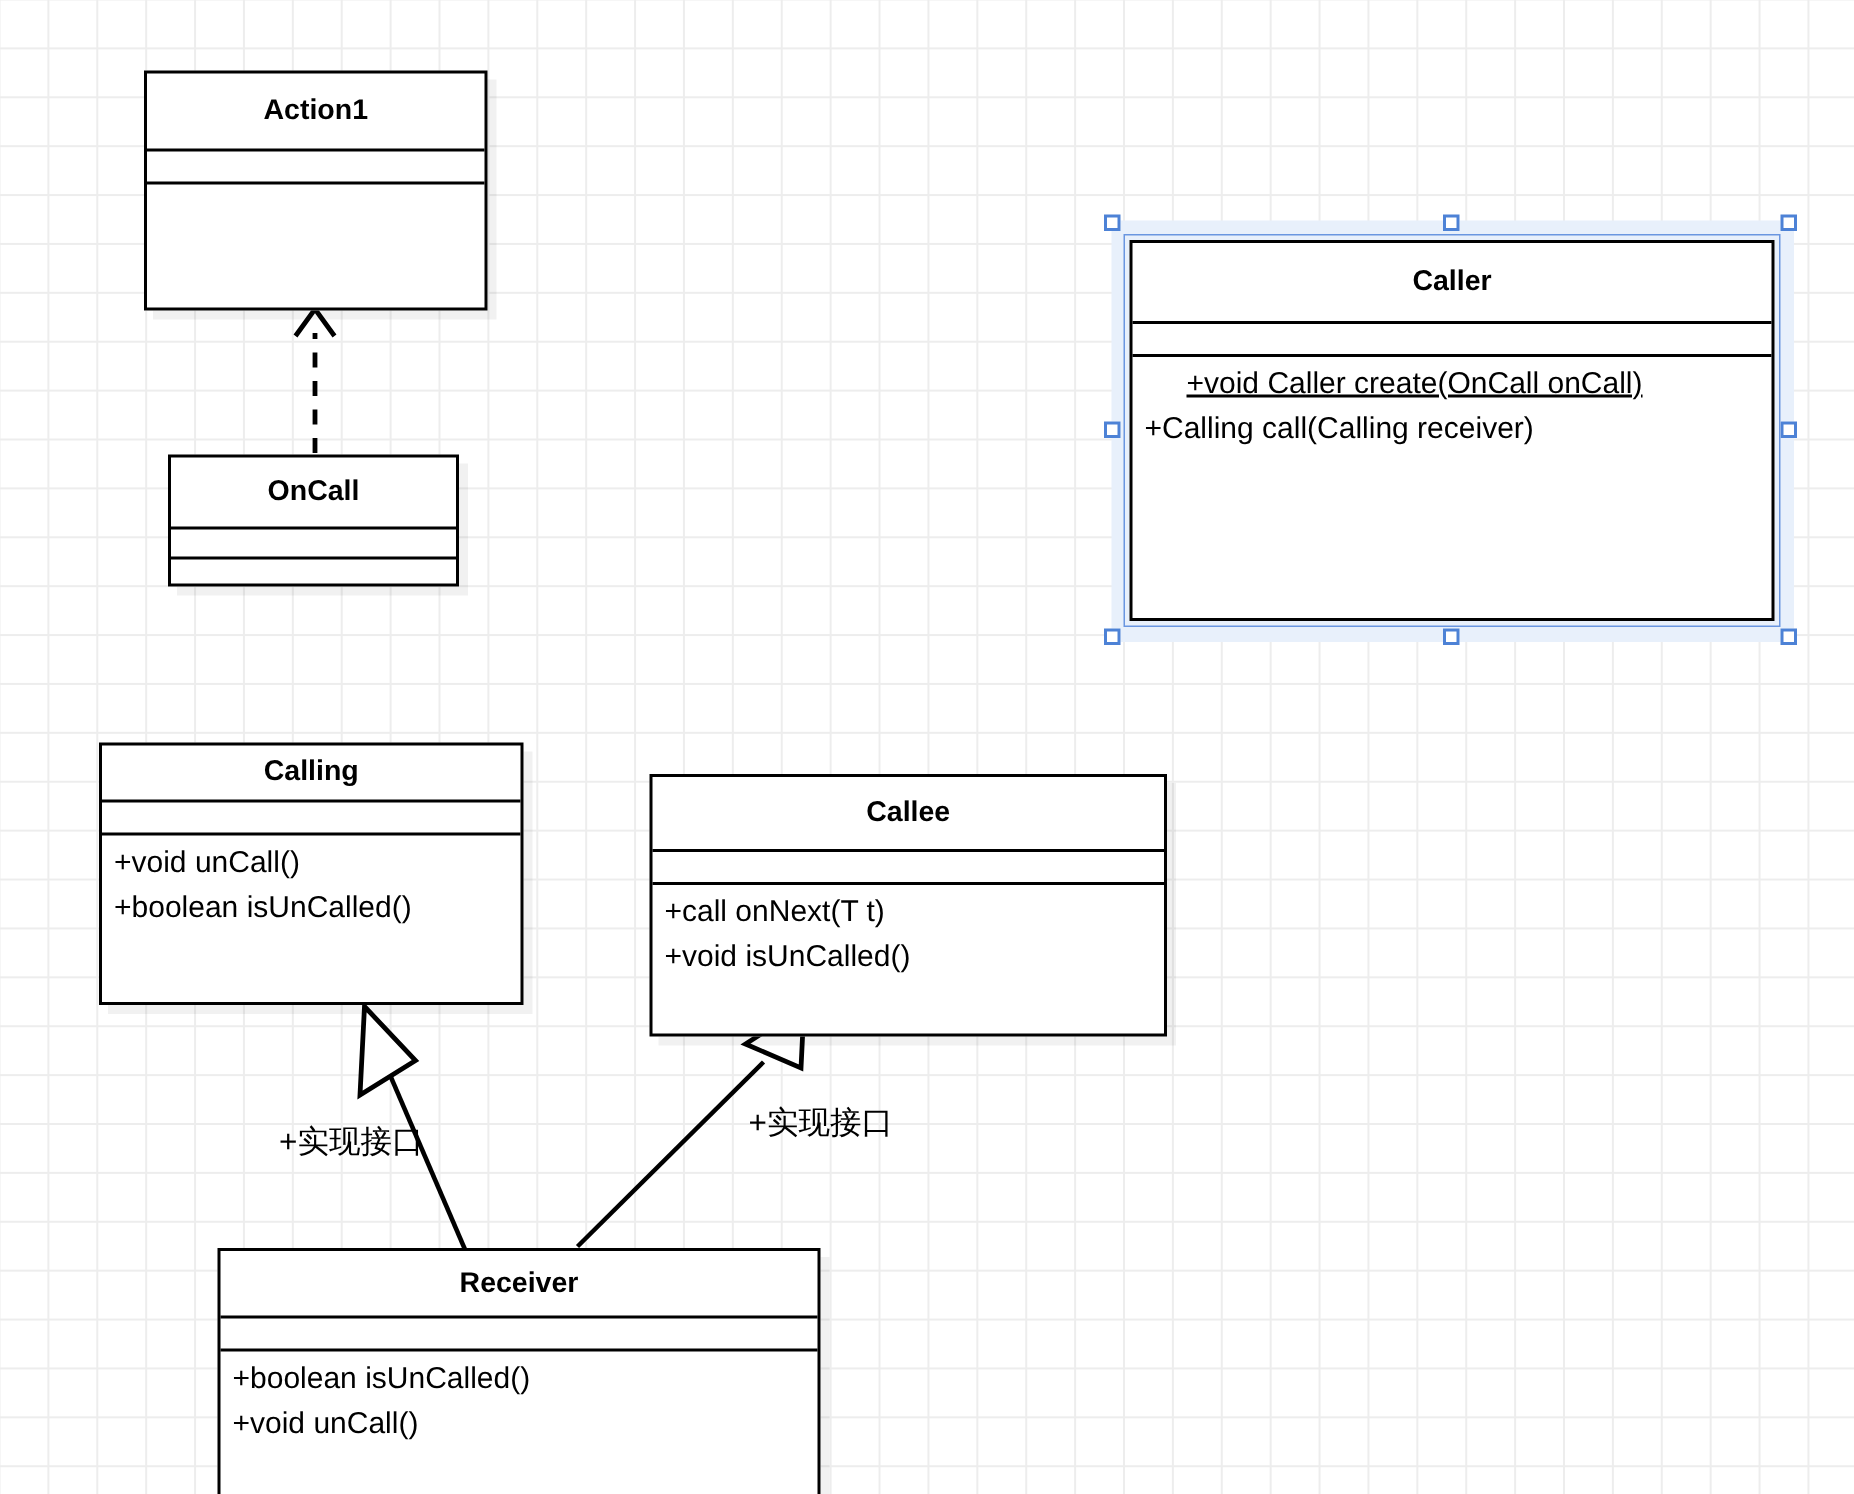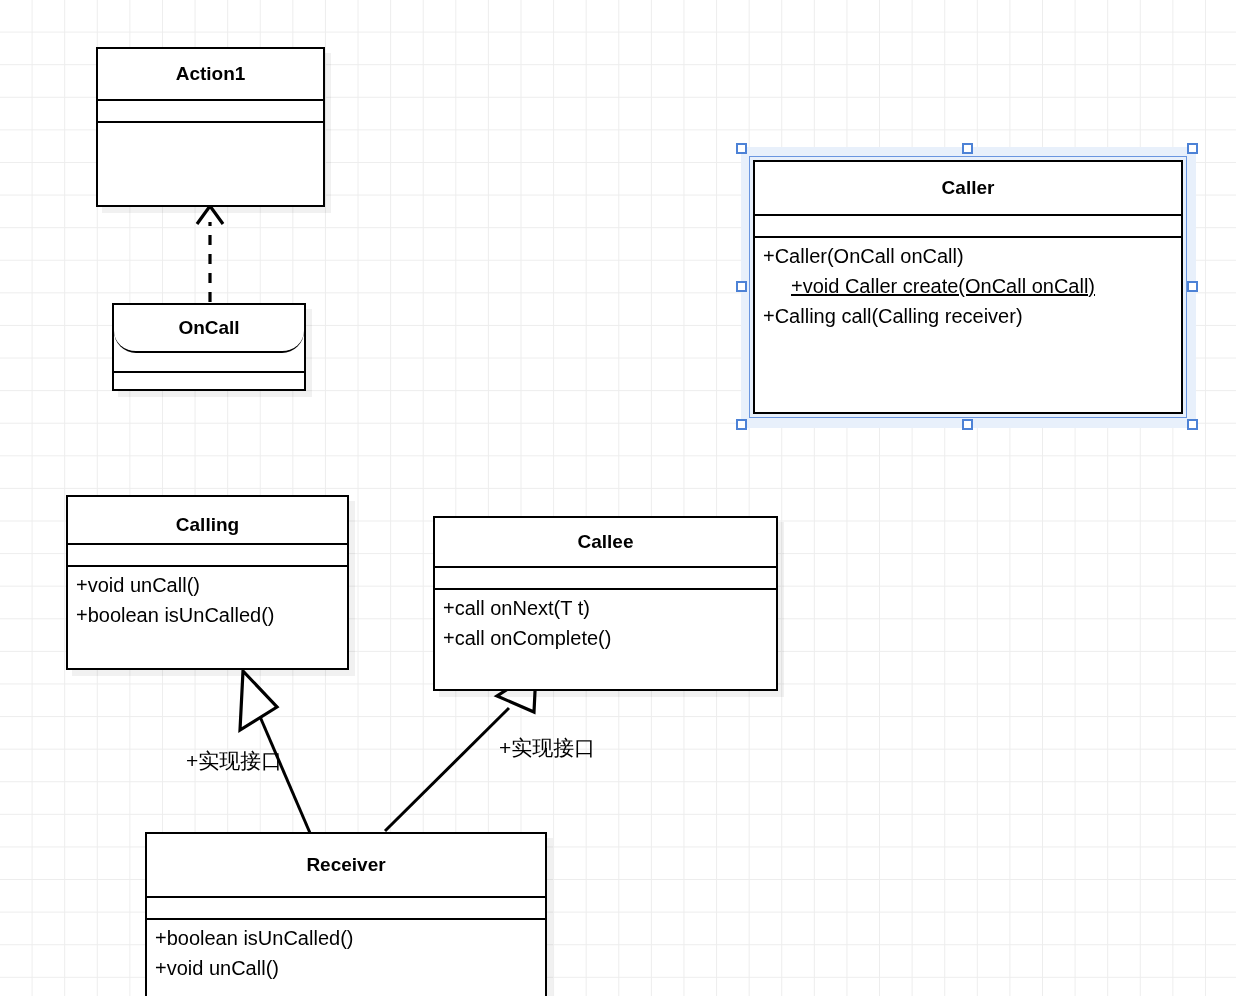--- a/index.html
+++ b/index.html
@@ -129,64 +129,63 @@
 
   <div class="sel-halo" style="left:741px; top:147px; width:455px; height:281px;"></div>
   <div class="sel-outline" style="left:749px; top:156px; width:438px; height:262px;"></div>
 
   <div class="uml-class" style="left:96px; top:47px; width:229px; height:160px;">
     <div class="uml-name" style="height:52px;">Action1</div>
     <div class="uml-attrs" style="height:22px;"></div>
   </div>
 
   <div class="uml-class" style="left:112px; top:303px; width:194px; height:88px;">
-    <div class="uml-name" style="height:48px;border-radius:22px;">OnCall</div>
+    <div class="uml-name" style="height:48px;">OnCall</div>
     <div class="uml-attrs" style="height:20px;"></div>
     <div class="uml-ops" style="padding:0;"></div>
   </div>
 
   <div class="uml-class" style="left:753px; top:160px; width:430px; height:254px; box-shadow:none;">
     <div class="uml-name" style="height:54px;">Caller</div>
     <div class="uml-attrs" style="height:22px;"></div>
     <div class="uml-ops">
-      <div class="op">+Caller(OnCall onCall)</div>
       <div class="op static">+void Caller create(OnCall onCall)</div>
       <div class="op">+Calling call(Calling receiver)</div>
     </div>
   </div>
 
   <div class="sel-handle" style="left:736px; top:143px;"></div>
   <div class="sel-handle" style="left:962px; top:143px;"></div>
   <div class="sel-handle" style="left:1187px; top:143px;"></div>
   <div class="sel-handle" style="left:736px; top:281px;"></div>
   <div class="sel-handle" style="left:1187px; top:281px;"></div>
   <div class="sel-handle" style="left:736px; top:419px;"></div>
   <div class="sel-handle" style="left:962px; top:419px;"></div>
   <div class="sel-handle" style="left:1187px; top:419px;"></div>
 
   <div class="uml-class" style="left:66px; top:495px; width:283px; height:175px;">
-    <div class="uml-name" style="height:38px;margin-top:10px;">Calling</div>
+    <div class="uml-name" style="height:38px;">Calling</div>
     <div class="uml-attrs" style="height:22px;"></div>
     <div class="uml-ops">
       <div class="op">+void unCall()</div>
       <div class="op">+boolean isUnCalled()</div>
     </div>
   </div>
 
   <div class="uml-class" style="left:433px; top:516px; width:345px; height:175px;">
     <div class="uml-name" style="height:50px;">Callee</div>
     <div class="uml-attrs" style="height:22px;"></div>
     <div class="uml-ops">
       <div class="op">+call onNext(T t)</div>
-      <div class="op">+call onComplete()</div>
+      <div class="op">+void isUnCalled()</div>
     </div>
   </div>
 
   <div class="uml-class" style="left:145px; top:832px; width:402px; height:175px;">
-    <div class="uml-name" style="height:64px;">Receiver</div>
+    <div class="uml-name" style="height:45px;">Receiver</div>
     <div class="uml-attrs" style="height:22px;"></div>
     <div class="uml-ops">
       <div class="op">+boolean isUnCalled()</div>
       <div class="op">+void unCall()</div>
     </div>
   </div>
 
 </div>
 
 </body></html>

